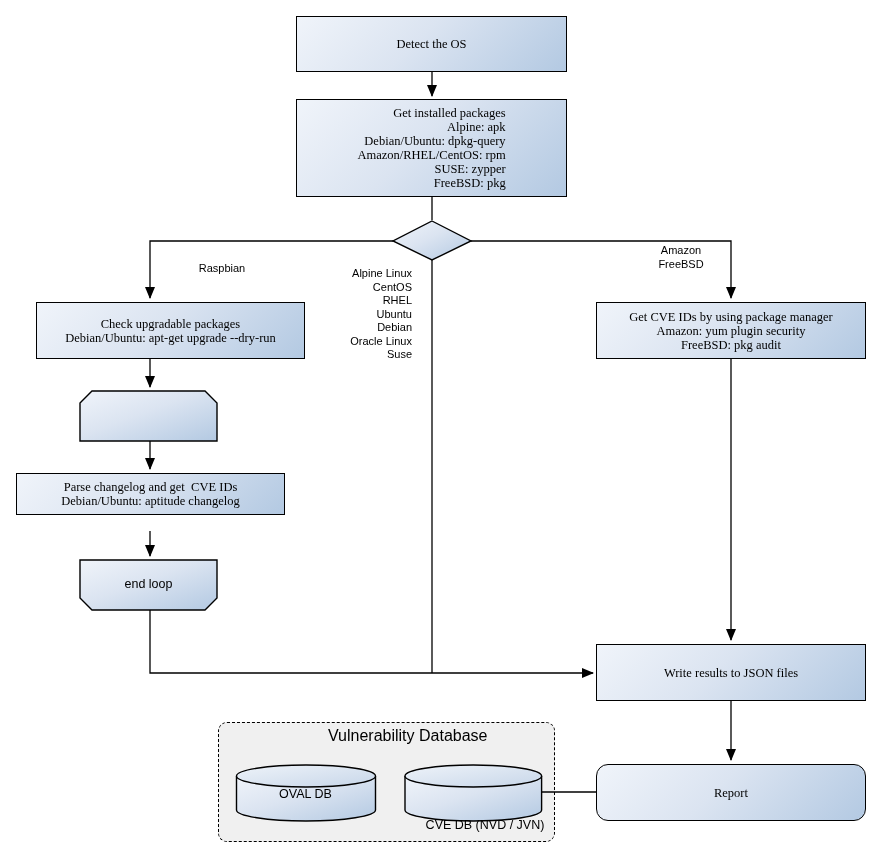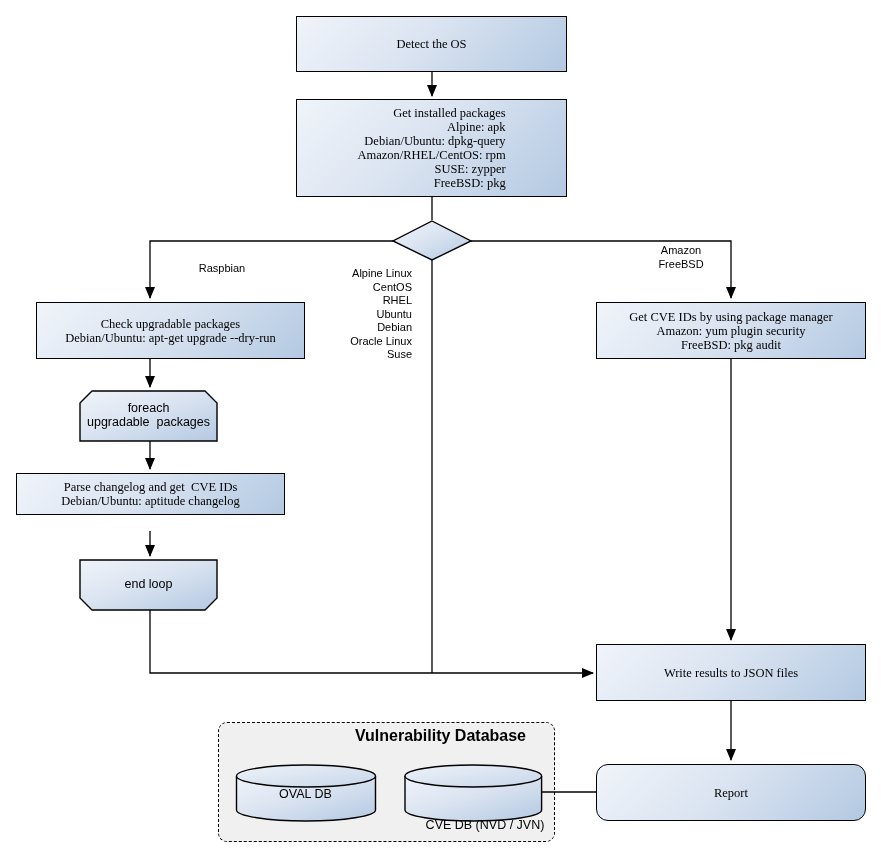--- a/index.html
+++ b/index.html
@@ -7,21 +7,21 @@
     position:relative;width:881px;height:857px;background:#ffffff;
     font-family:"Liberation Sans", sans-serif;color:#000;overflow:hidden;
   }
   .container-box{
     position:absolute;box-sizing:border-box;
     border:1.6px dashed #000;border-radius:9px;background:#f0f0f0;
     z-index:1;
   }
   .vdb-title{
     position:absolute;z-index:3;font-size:16px;line-height:18px;
-    text-align:center;white-space:pre-wrap;font-weight:bold;
+    text-align:left;white-space:pre-wrap;
   }
   .edges{position:absolute;left:0;top:0;z-index:2;}
   .node{
     position:absolute;box-sizing:border-box;z-index:3;
     border:1.5px solid #000;
     background:linear-gradient(135deg,#f0f4fa 0%,#dbe4f1 45%,#b3c9e2 100%);
     display:flex;align-items:center;justify-content:center;
     text-align:center;font-size:12.5px;line-height:14px;white-space:pre-wrap;font-family:Liberation Serif, serif;
   }
   .node .rightblock{display:inline-block;text-align:right;}
@@ -122,22 +122,20 @@
   </div>
 
   <div class="node" style="left:596px;top:644px;width:270px;height:57px;">
     <span>Write results to JSON files</span>
   </div>
 
   <div class="node" style="left:596px;top:764px;width:270px;height:57px;border-radius:12px;">
     <span>Report</span>
   </div>
 
-  <div class="shape-label" style="left:80px;top:401px;width:137px;">foreach
-upgradable  packages</div>
 
   <div class="shape-label" style="left:80px;top:577px;width:137px;">end loop</div>
 
   <div class="shape-label" style="left:236px;top:787px;width:139px;">OVAL DB</div>
 
   <div class="shape-label" style="left:405px;top:818px;width:160px;">CVE DB (NVD / JVN)</div>
 
   <div class="edge-label center-align" style="left:186px;top:262px;width:72px;">Raspbian</div>
 
   <div class="edge-label right-align" style="left:312px;top:267px;width:100px;">Alpine Linux

